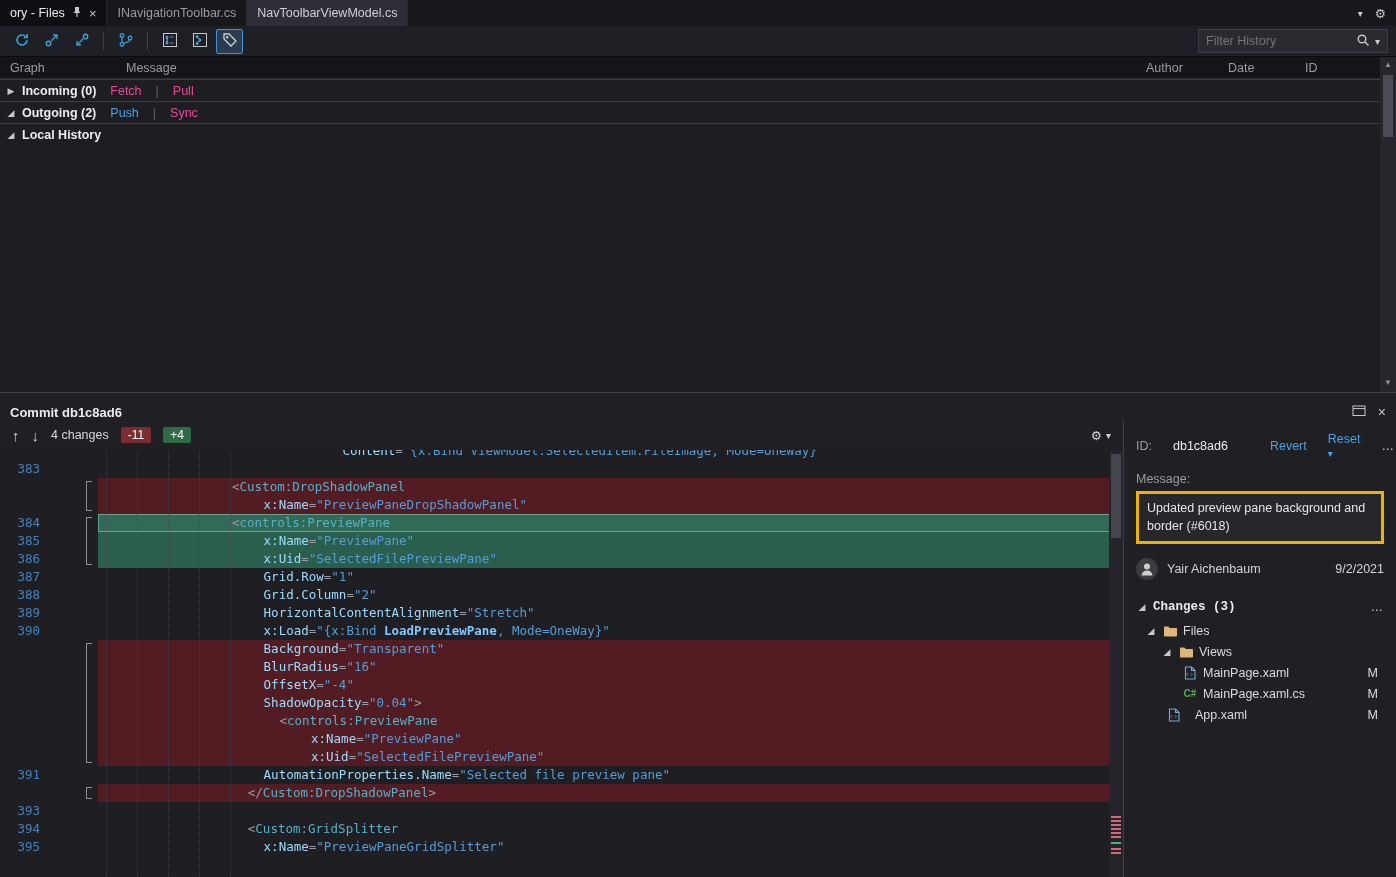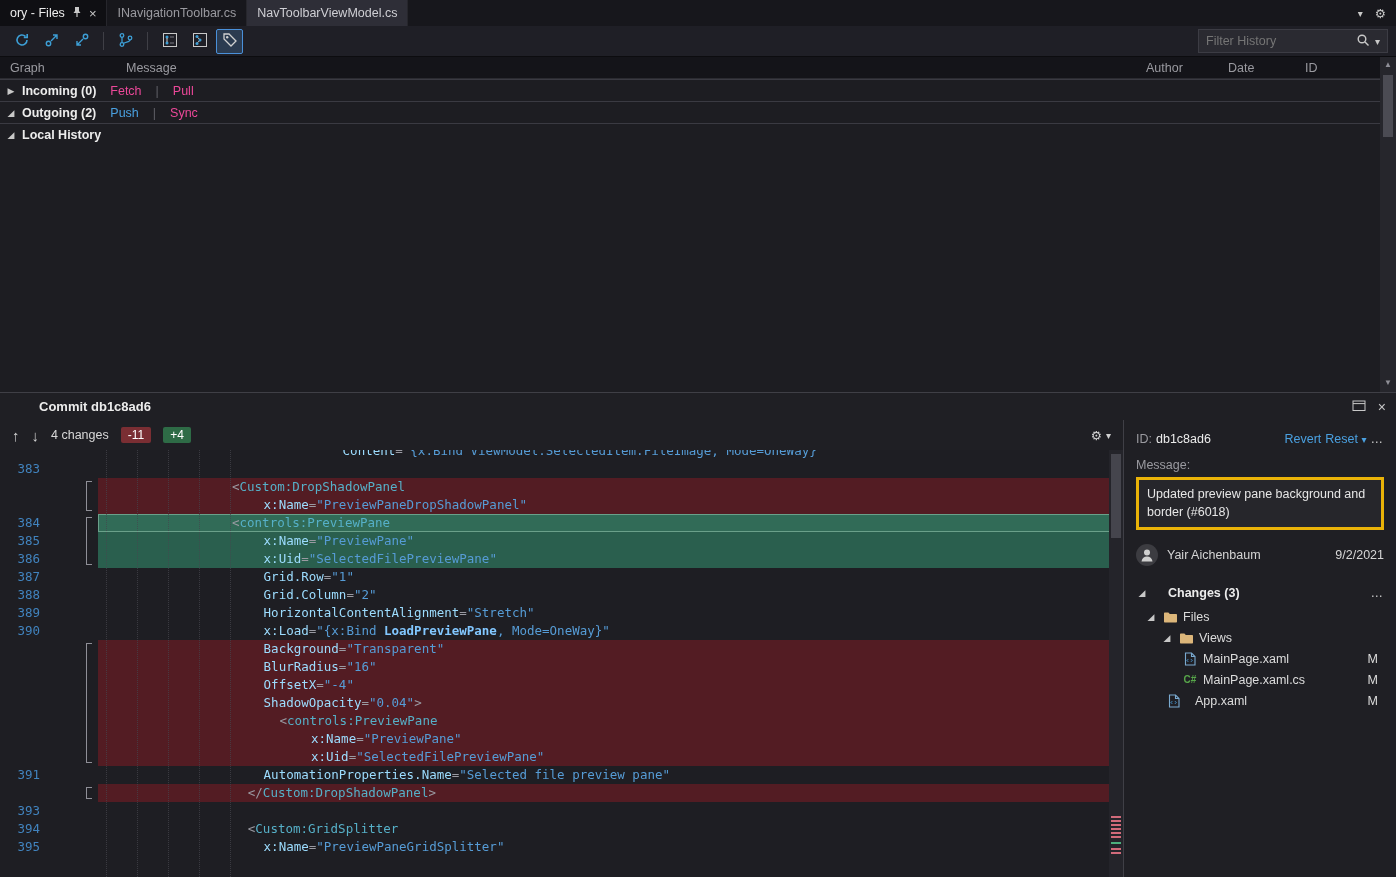--- a/index.html
+++ b/index.html
@@ -53,22 +53,22 @@
   .lksep { color:#5f5f66; margin-left:14px; }
   .hist-scroll { position:absolute; top:0; right:0; bottom:0; width:16px; background:#26262c;
                  display:flex; flex-direction:column; align-items:center; }
   .hs-arrow { color:#8f8f97; font-size:8px; padding:3px 0; }
   .hs-thumb { position:absolute; top:18px; left:3px; width:10px; height:62px; background:#4b4b53; }
   .hs-down { position:absolute; bottom:2px; }
 
   
   .commit { position:absolute; top:392px; left:0; right:0; bottom:0; border-top:1px solid #3f3f46;
             background:#1f1f24; display:flex; flex-direction:column; }
-  .commit-header { height:27px; flex:none; display:flex; align-items:center; padding:0 10px;
-                   font-size:13px; font-weight:bold; color:#ececec;margin-left:29px; }
+  .commit-header { height:27px; flex:none; display:flex; align-items:flex-end; padding:0 10px;
+                   font-size:13px; font-weight:bold; color:#ececec; }
   .commit-header .hicons { margin-left:auto; display:flex; align-items:center; gap:12px;
                            font-weight:normal; color:#c8c8c8; font-size:14px; }
   .commit-body { flex:1; display:flex; min-height:0; }
   .diff-pane { width:1124px; flex:none; display:flex; flex-direction:column;
                border-right:1px solid #3f3f46; }
   .diff-toolbar { height:30px; flex:none; display:flex; align-items:center; gap:12px;
                   padding:0 12px; color:#d8d8d8; }
   .nav-arrow { font-size:15px; color:#d0d0d0; }
   .chip { padding:1px 7px; border-radius:2px; font-size:12px; color:#fff; }
   .chip.del { background:#7a2e33; }
@@ -93,35 +93,35 @@
   .tk-d { color:#9a9aa2; } .tk-el { color:#56b0c8; } .tk-at { color:#9cdcfe; }
   .tk-v { color:#569cd6; } .tk-id { color:#82c7ff; font-weight:bold; }
   .guide { position:absolute; top:0; bottom:0; border-left:1px dotted #46464e;
            pointer-events:none; opacity:.7; }
   .diff-scroll { position:absolute; right:0; top:0; bottom:0; width:14px; background:#24242a; }
   .diff-thumb { position:absolute; top:4px; left:2px; width:10px; height:84px; background:#45454d; }
   .mark { position:absolute; left:2px; width:10px; height:2px; }
 
   
   .details { flex:1; min-width:0; padding:12px 12px 0 12px; position:relative; }
-  .drow1 { display:flex; align-items:center; gap:4px; }
+  .drow1 { display:flex; align-items:center; gap:21px; }
   .dlabel { color:#9a9aa0; }
   .dvalue { color:#ececec; }
   .link { color:#4aa0e0; }
   .link .caret { font-size:10px; }
   .more { color:#d0d0d0; letter-spacing:1px; }
   .msg-label { color:#9a9aa0; margin-top:12px; }
   .msgbox { margin-top:5px; border:3px solid #eab308; background:#26262b; padding:6px 8px;
             color:#e6e6e6; line-height:1.4; min-height:46px; }
   .author-row { display:flex; align-items:center; gap:9px; margin-top:14px; }
   .avatar { width:22px; height:22px; border-radius:50%; background:#3c3c41; flex:none;
             display:flex; align-items:center; justify-content:center; overflow:hidden; }
   .a-date { margin-left:auto; color:#d6d6d6; }
   .changes-head { margin-top:20px; display:flex; align-items:center; gap:4px; }
-  .changes-head .sec-label { margin-left:16px; }
+  .changes-head .sec-label { margin-left:1px;font-family:Liberation Mono, monospace; }
   .changes-head .more { margin-left:auto; }
   .tree { margin-top:6px; }
   .tree-row { display:flex; align-items:center; height:21px; gap:5px; }
   .tlabel { color:#dcdcdc; white-space:nowrap; overflow:hidden; text-overflow:ellipsis; }
   .status { margin-left:auto; padding-right:6px; color:#dcdcdc; }
   .cs-badge { color:#57a64a; font-weight:bold; font-size:10px; width:16px; text-align:center; flex:none; }
   .ficon { flex:none; display:flex; align-items:center; justify-content:center; width:16px; }
 </style>
 </head>
 <body>

